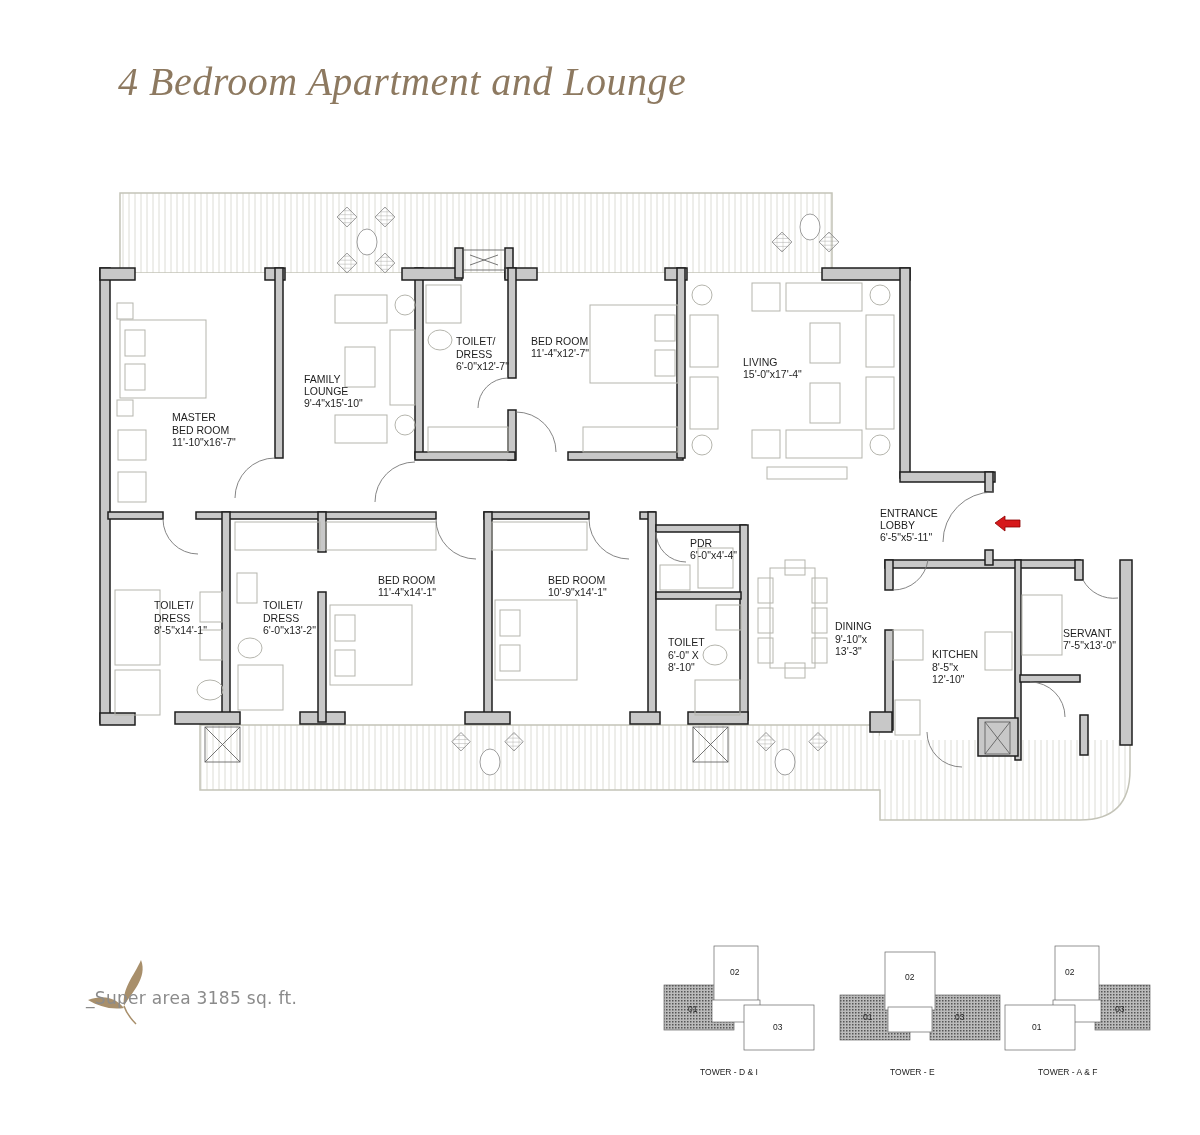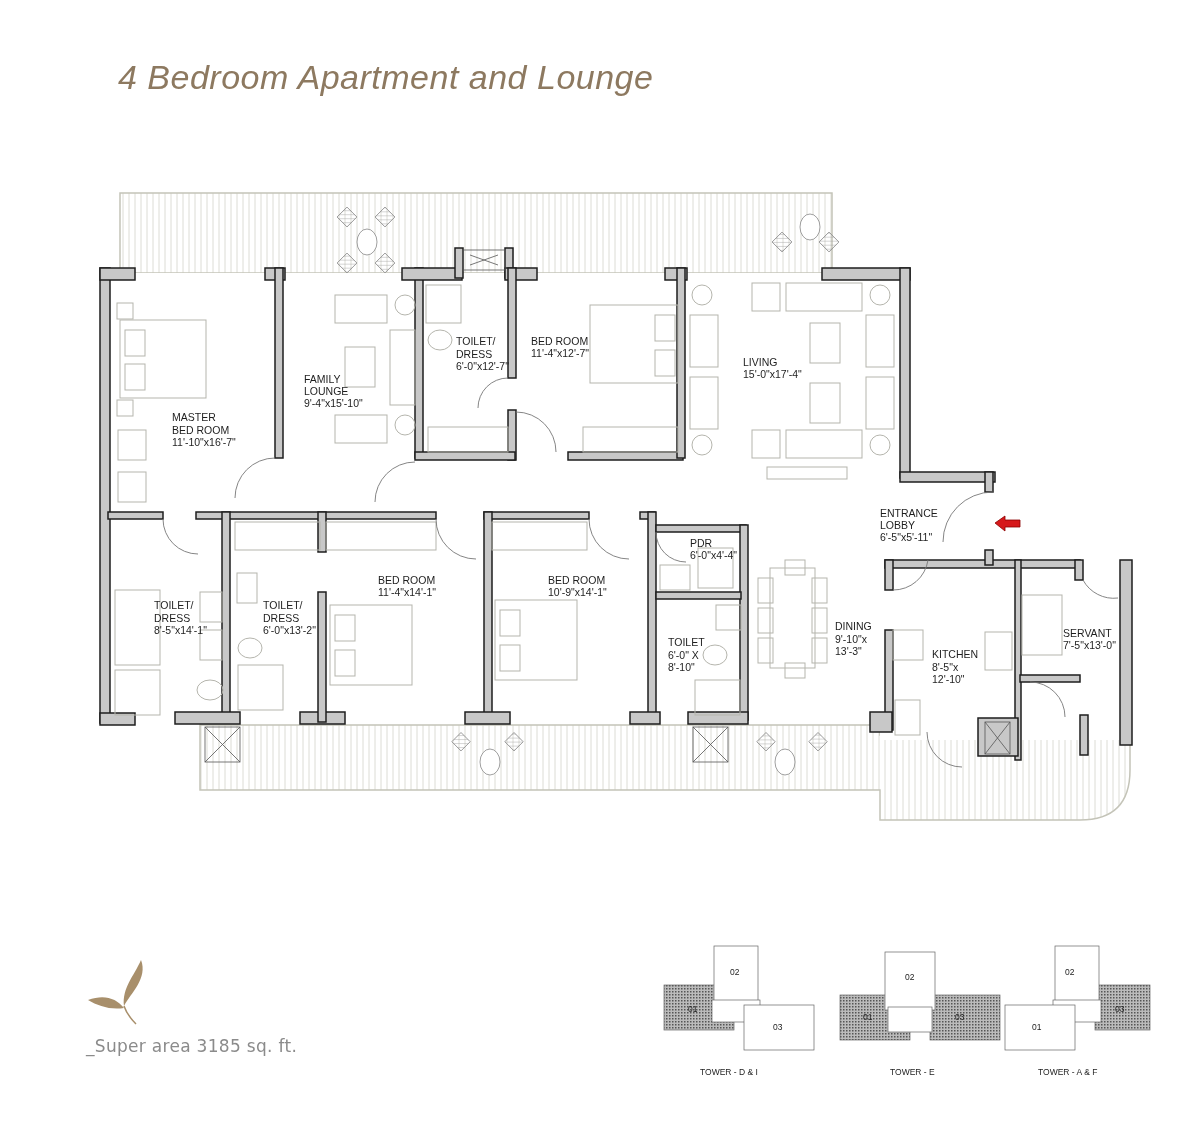--- a/index.html
+++ b/index.html
@@ -1,20 +1,20 @@
 <!DOCTYPE html>
 <html><head>
 <meta charset="utf-8">
 <style>
   html, body { margin:0; padding:0; background:#ffffff; }
   body { width:1200px; height:1135px; position:relative; overflow:hidden; font-family:"Liberation Sans", sans-serif; }
-  .title { position:absolute; left:118px; top:58px; font-family:Liberation Sans, sans-serif; font-style:italic; font-size:34px; color:#8d7960; letter-spacing:0.5px; }
+  .title { position:absolute; left:118px; top:58px; font-family:Liberation Serif, serif; font-style:italic; font-size:40px; color:#8d7960; letter-spacing:0.5px; }
   .plan { position:absolute; left:0; top:0; }
   .lbl { font-family:"Liberation Sans", sans-serif; font-size:10.5px; fill:#1e1e1e; }
-  .area { position:absolute; left:86px; top:1036px; font-family:"DejaVu Sans", sans-serif; font-size:17px; color:#8b8b8b; letter-spacing:0.3px; }
+  .area { position:absolute; left:86px; top:988px; font-family:"DejaVu Sans", sans-serif; font-size:17px; color:#8b8b8b; letter-spacing:0.3px; }
   .leaf { position:absolute; left:86px; top:958px; }
   .keyplan { position:absolute; }
   .klabel { font-family:"Liberation Sans", sans-serif; font-size:8.5px; fill:#222; }
 </style>
 </head>
 <body>
 
 <div class="title">4 Bedroom Apartment and Lounge</div>
 
 <svg class="plan" width="1200" height="900" viewBox="0 0 1200 900">

